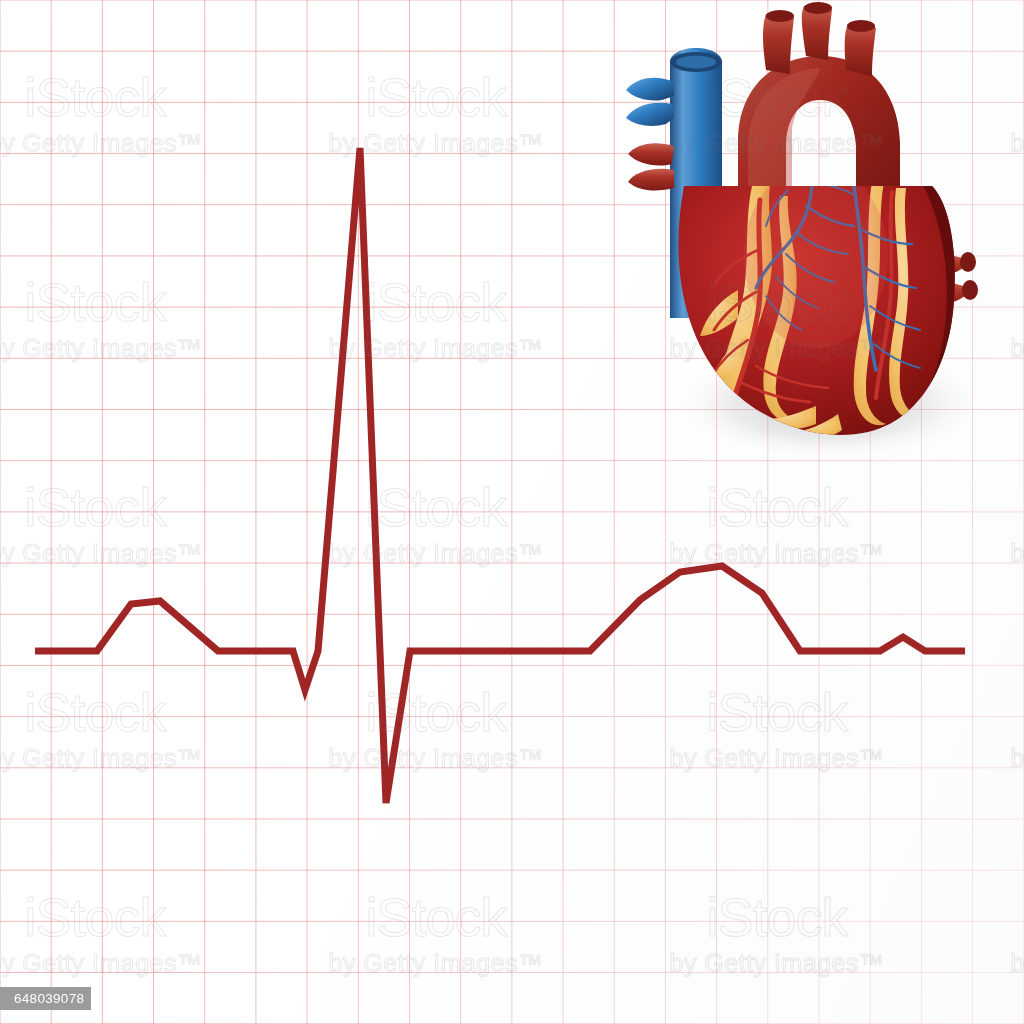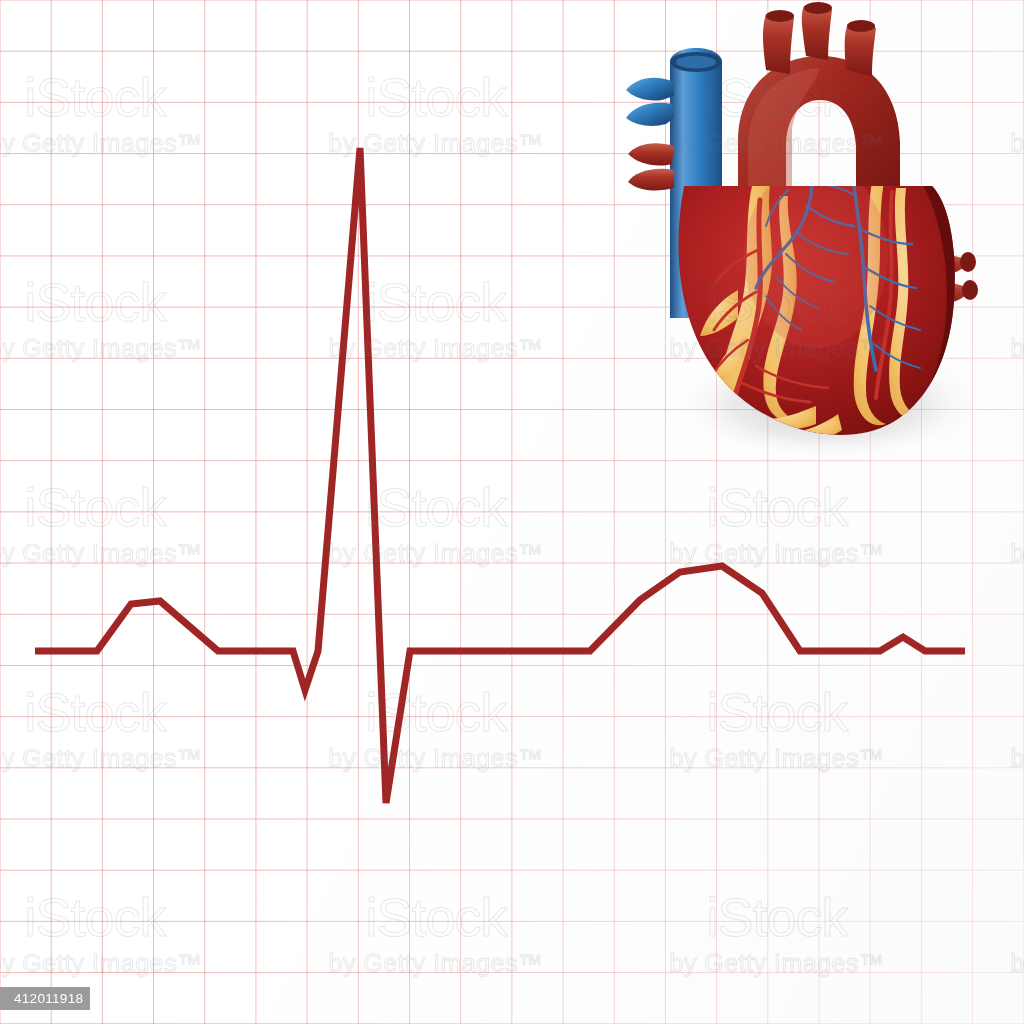--- a/index.html
+++ b/index.html
@@ -343,16 +343,16 @@
         <span class="wm-main">iStock</span>
         <span class="wm-sub">by Getty Images™</span>
       </div>
       <div class="wm" style="left: 953px; top: 882px;">
         <span class="wm-main">iStock</span>
         <span class="wm-sub">by Getty Images™</span>
       </div>
     </div>
 
   <div id="idbadge">
-    <span>412011918</span>
+    <span>648039078</span>
   </div>
 
 </div>
 
 </body></html>

